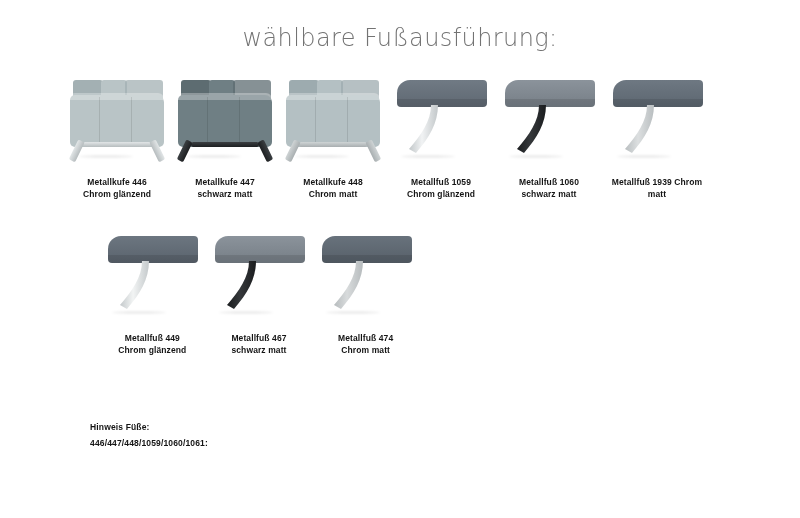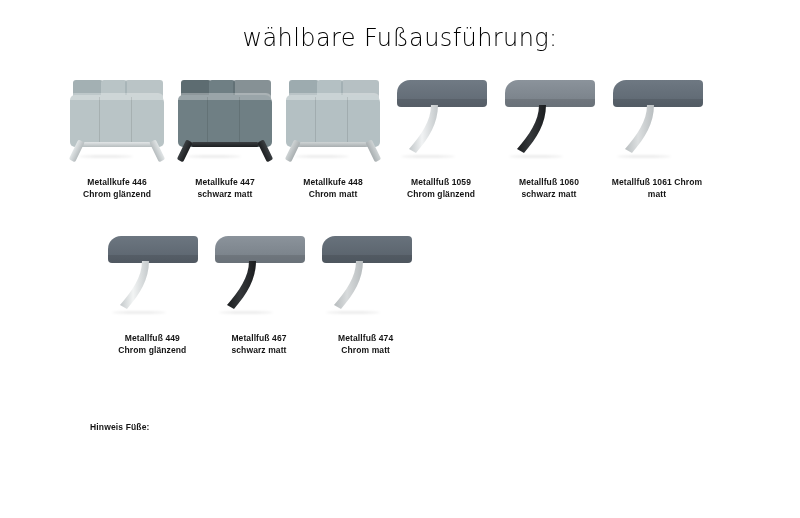--- a/index.html
+++ b/index.html
@@ -19,21 +19,21 @@
   
   .page-title {
     position: absolute;
     left: 0;
     top: 24px;
     width: 800px;
     text-align: center;
     font-size: 24px;
     font-weight: 300;
     letter-spacing: 0.4px;
-    color: #000000;
+    color: #737373;
     font-family: "DejaVu Sans", sans-serif;
   }
 
   
   .row {
     position: absolute;
     display: flex;
   }
   #row-1 { left: 64px; top: 72px; width: 680px; }
   #row-2 { left: 100px; top: 228px; width: 320px; }
@@ -362,21 +362,21 @@
               <stop offset="100%" stop-color="#b9bec0"></stop>
             </linearGradient>
           </defs>
           <path d="M24 0 C24 16, 14 30, 2 44 L9 48 C22 33, 31 18, 31 0 Z" fill="url(#g-metallfuss-1061)"></path>
         </svg>
       </div>
       <div class="floor-shadow"></div>
     </div>
       </div>
       <div class="foot-caption">
-        <span>Metallfuß 1061 Chrom</span><br>
+        <span>Metallfuß 1939 Chrom</span><br>
         <span>matt</span>
       </div>
     </div>
   </div>
 <div class="row" id="row-2">
     <div class="foot-cell">
       <div class="foot-image">
 
     <div class="block-unit">
       <div class="block" style="background:linear-gradient(180deg, #6c7680, #5a636d);"></div>
@@ -454,14 +454,15 @@
       </div>
     </div>
   </div>
 
 <div id="notes">
     <div class="note-line">
     <div class="note-left">Hinweis Füße:</div>
     <div class="note-right"></div>
     </div>
     <div class="note-line">
+    <div class="note-left">446/447/448/1059/1060/1061:</div>
     </div>
   </div>
 
 </body></html>

